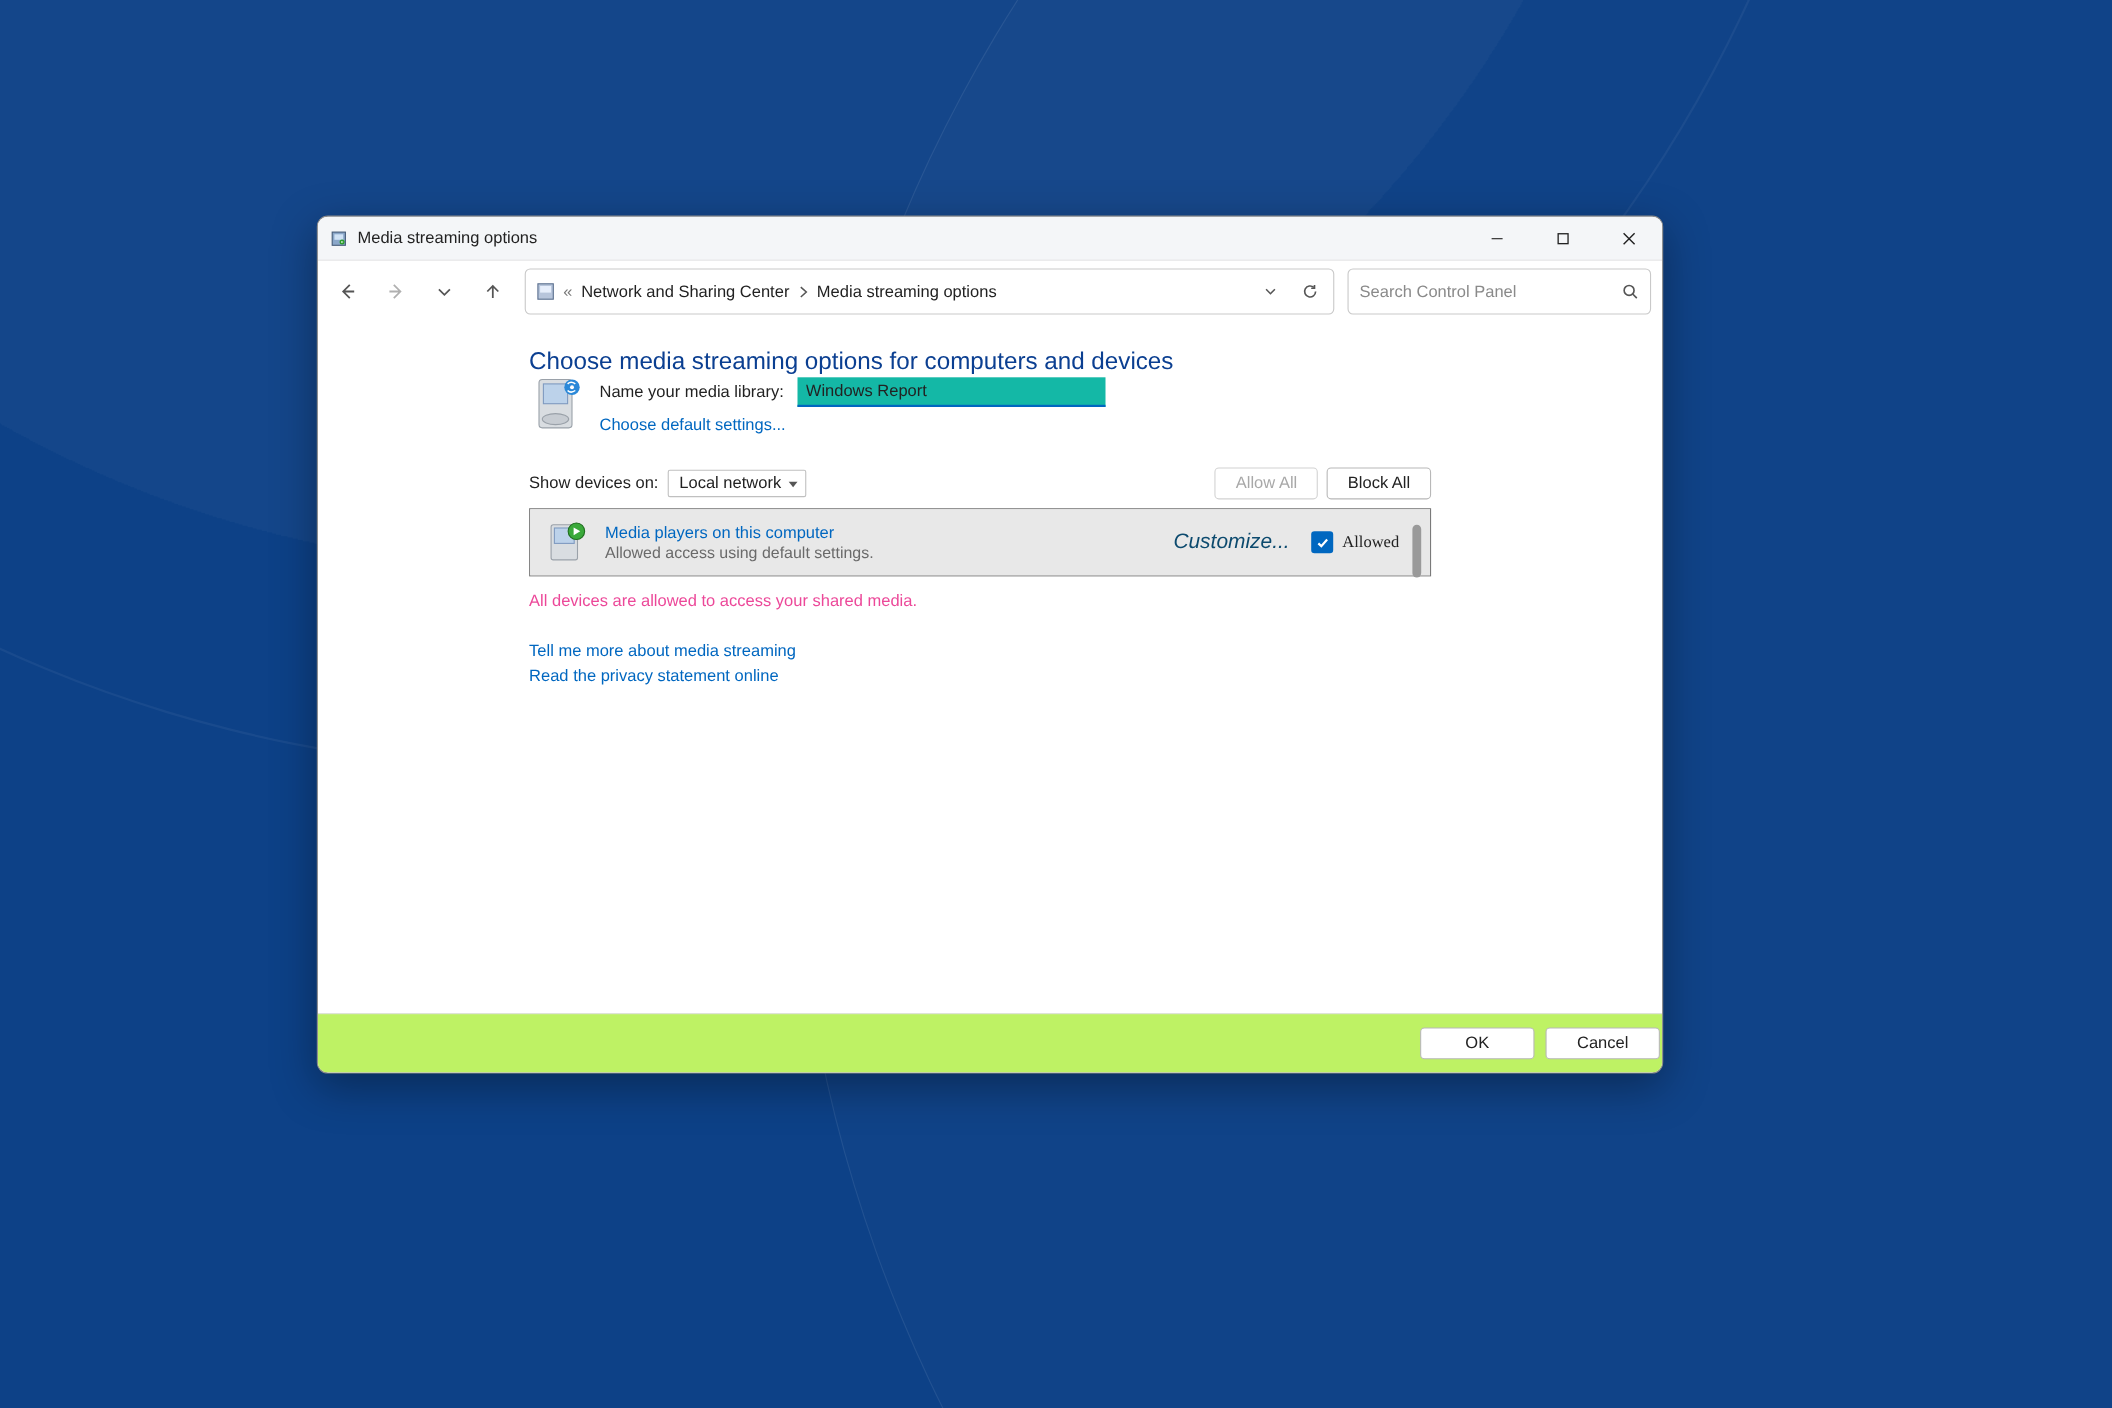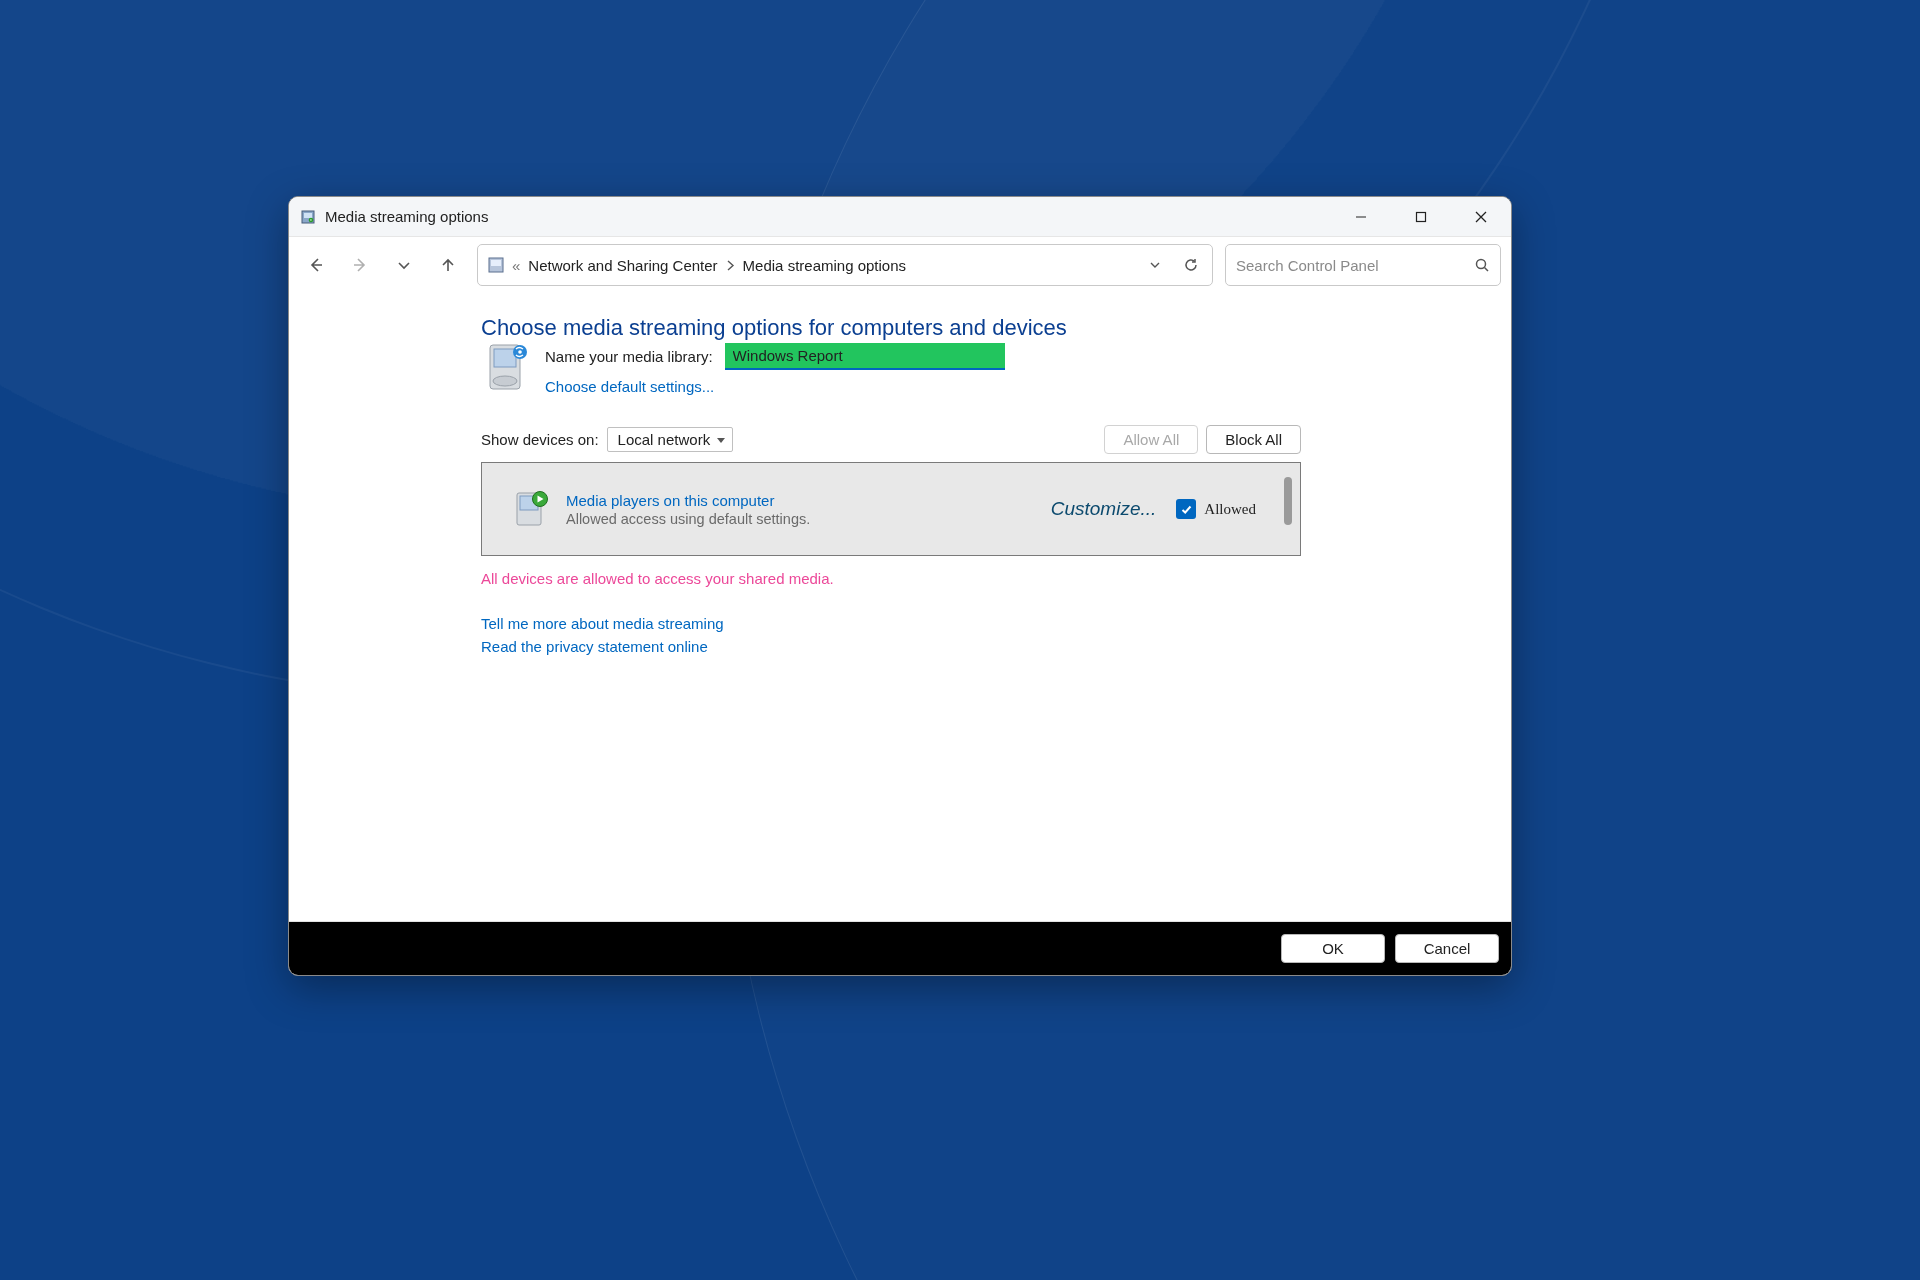--- a/index.html
+++ b/index.html
@@ -125,21 +125,21 @@
   }
   .lib-icon { width:56px; height:56px; display:flex; align-items:center; justify-content:center; }
   .lib-labels { display:flex; flex-direction:column; gap:8px; padding-top:2px; }
   .lbl-name { font-size:15px; color:#222; }
   .lbl-input {
     width: 280px;
     font-size:15px;
     padding: 4px 8px;
     border: none;
     border-bottom: 2px solid #0067c0;
-    background: #22c55e;
+    background: #14b8a6;
     outline:none;
     color:#222;
   }
   .link {
     color:#0067c0; font-size:15px; cursor:pointer;
   }
 
   .devices-controls {
     display:flex; align-items:center;
     gap: 8px;
@@ -164,21 +164,21 @@
     border:1px solid #b8b8b8; background:#fff;
     padding: 5px 18px; font-size:15px; border-radius:4px; color:#222;
     cursor:pointer;
   }
   .btn.disabled { color:#a8a8a8; border-color:#d2d2d2; cursor:default; background:#fff; }
 
   .device-list {
     width: 820px;
     border: 1.5px solid #7a7a7a;
     background: #e8e8e8;
-    padding: 16px;
+    padding: 0;
     margin-bottom: 14px;
     position:relative;
   }
   .device-row {
     display:flex; align-items:center;
     padding: 10px 14px;
     gap: 14px;
     background:#e8e8e8;
   }
   .device-icon { width:40px; height:40px; display:flex; align-items:center; justify-content:center; }
@@ -195,24 +195,24 @@
     position:absolute; right:8px; top:14px; width:8px; height:48px;
     background:#9a9a9a; border-radius:4px;
   }
 
   .status-line { font-size:15px; color:#ec4899; margin-bottom: 28px; }
   .links-col { display:flex; flex-direction:column; gap:6px; }
 
   
   .footer {
     height: 54px;
-    background:#000000;
+    background:#bef264;
     border-top:1px solid #e2e2e2;
     display:flex; align-items:center; justify-content:flex-end;
-    padding: 0 12px; gap:10px;
+    padding: 0 2px; gap:10px;
   }
   .footer .btn { min-width: 104px; text-align:center; }
 
   svg { display:block; }
 </style>
 </head>
 <body>
 
 <div class="bg-arc1"></div>
 <div class="bg-arc2"></div>

